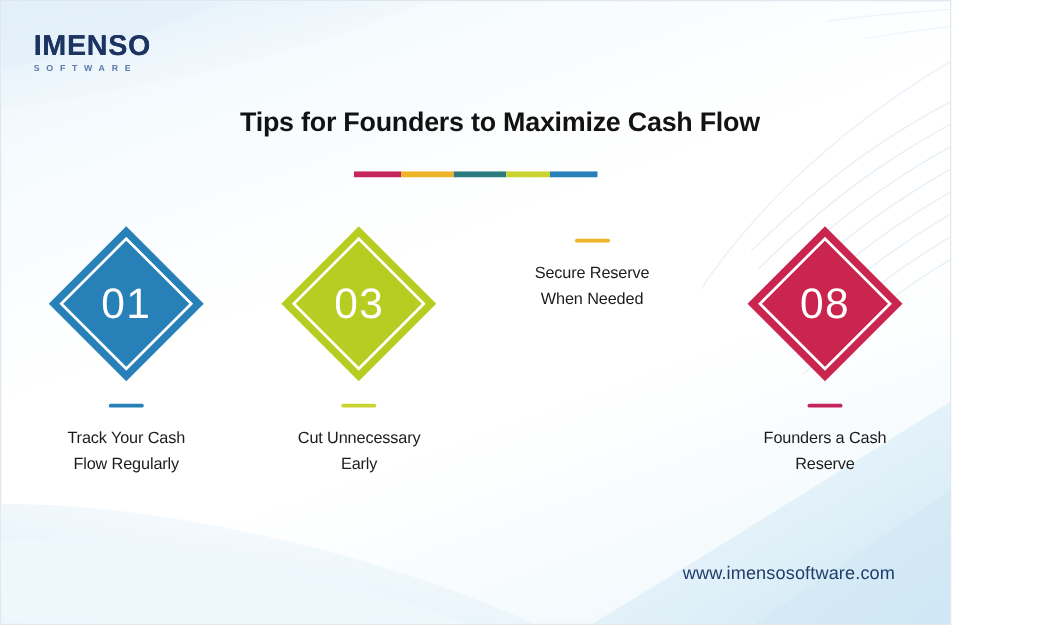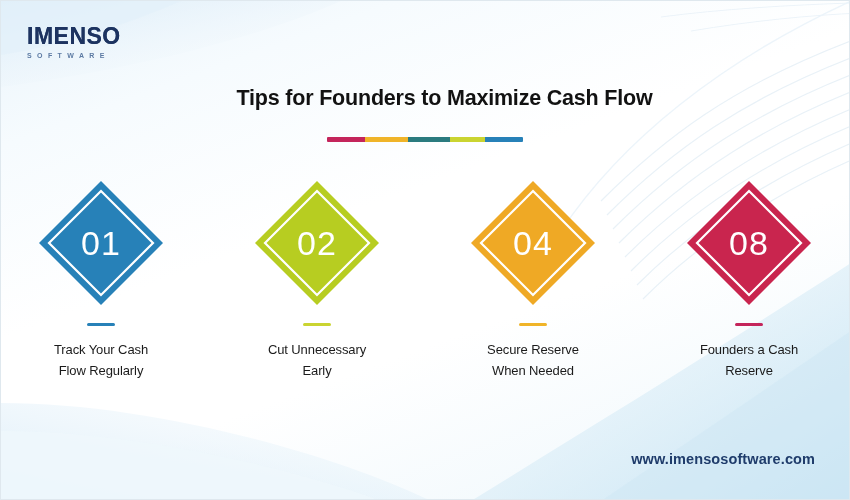--- a/index.html
+++ b/index.html
@@ -9,21 +9,21 @@
   body {
     width: 850px;
     height: 500px;
     overflow: hidden;
     font-family: "Liberation Sans", sans-serif;
     background: #ffffff;
   }
 
   #infographic {
     position: relative;
-    width: 850px;
+    width: 761px;
     height: 500px;
     background: linear-gradient(160deg, #eaf4fb 0%, #f6fbfe 18%, #ffffff 42%, #ffffff 62%, #f4fafd 85%, #eaf5fb 100%);
     overflow: hidden;
     box-sizing: border-box;
     border: 1px solid #dfe8ee;
   }
 
   
   .bg-layer {
     position: absolute;
@@ -138,26 +138,25 @@
     font-size: 13px;
     line-height: 1.62;
     color: #1b1b1b;
     letter-spacing: -0.1px;
     white-space: pre-line;
   }
 
   
   .footer-url {
     position: absolute;
-    right: 34px;
+    right: 44px;
     bottom: 32px;
     font-size: 14.5px;
     color: #1f3c6b;
     letter-spacing: 0.1px;
-    font-weight: bold;
   }
 </style>
 </head>
 <body>
 
 <div id="infographic">
 
   <div class="bg-layer">
     <svg viewBox="0 0 850 500" xmlns="http://www.w3.org/2000/svg" aria-hidden="true">
       <defs>
@@ -232,36 +231,29 @@
       <div class="card-label">Track Your Cash
 Flow Regularly</div>
     </div>
 
     <div class="card">
       <div class="diamond-wrap">
         <svg viewBox="0 0 132 132" width="132" height="132" xmlns="http://www.w3.org/2000/svg">
           <polygon points="66,4 128,66 66,128 4,66" fill="#b7cd21"></polygon>
           <polygon points="66,14 118,66 66,118 14,66" fill="none" stroke="#ffffff" stroke-width="2.2"></polygon>
         </svg>
-        <div class="diamond-num">02</div>
+        <div class="diamond-num">03</div>
       </div>
       <div class="card-rule" style="background-color: rgb(202, 212, 49);"></div>
       <div class="card-label">Cut Unnecessary
 Early</div>
     </div>
 
 
     <div class="card">
-      <div class="diamond-wrap">
-        <svg viewBox="0 0 132 132" width="132" height="132" xmlns="http://www.w3.org/2000/svg">
-          <polygon points="66,4 128,66 66,128 4,66" fill="#efa925"></polygon>
-          <polygon points="66,14 118,66 66,118 14,66" fill="none" stroke="#ffffff" stroke-width="2.2"></polygon>
-        </svg>
-        <div class="diamond-num">04</div>
-      </div>
       <div class="card-rule" style="background-color: rgb(240, 180, 41);"></div>
       <div class="card-label">Secure Reserve
 When Needed</div>
     </div>
 
     <div class="card">
       <div class="diamond-wrap">
         <svg viewBox="0 0 132 132" width="132" height="132" xmlns="http://www.w3.org/2000/svg">
           <polygon points="66,4 128,66 66,128 4,66" fill="#c9254e"></polygon>
           <polygon points="66,14 118,66 66,118 14,66" fill="none" stroke="#ffffff" stroke-width="2.2"></polygon>

